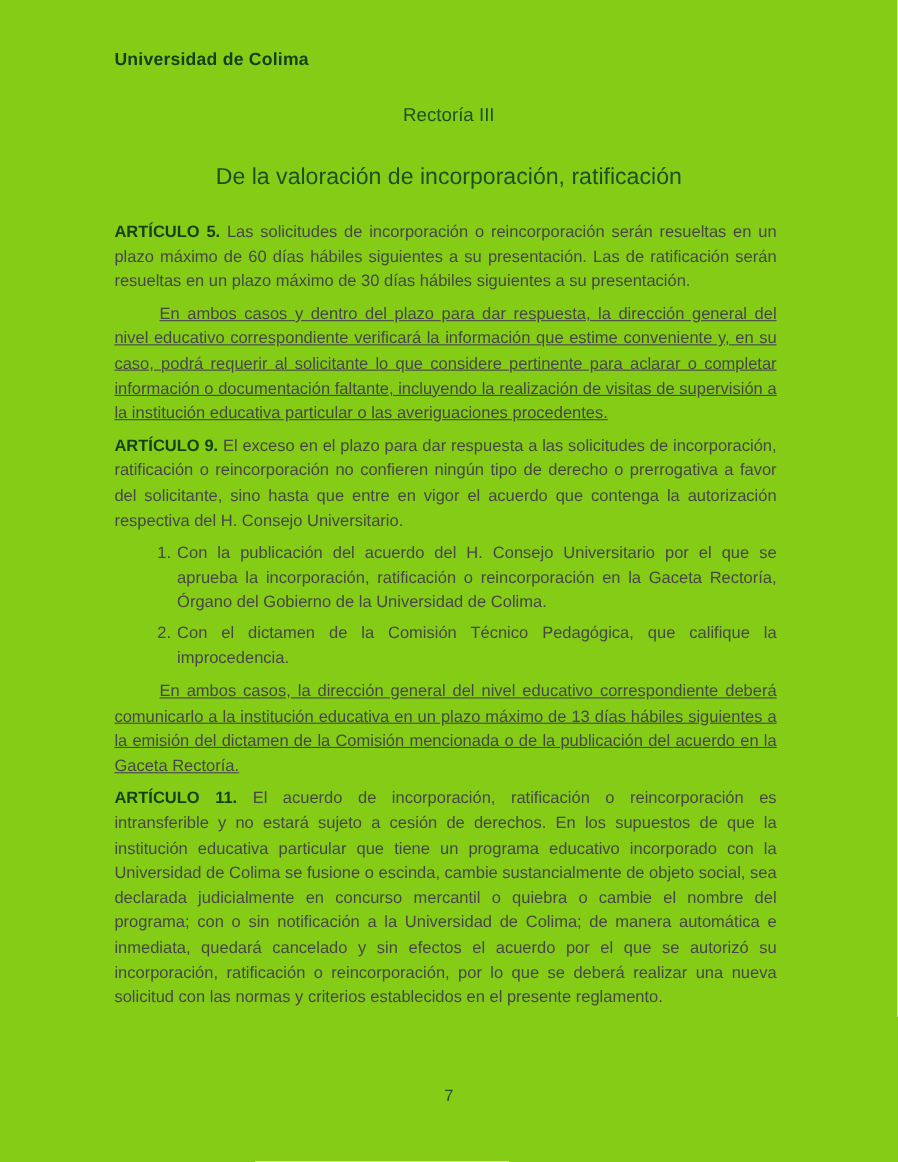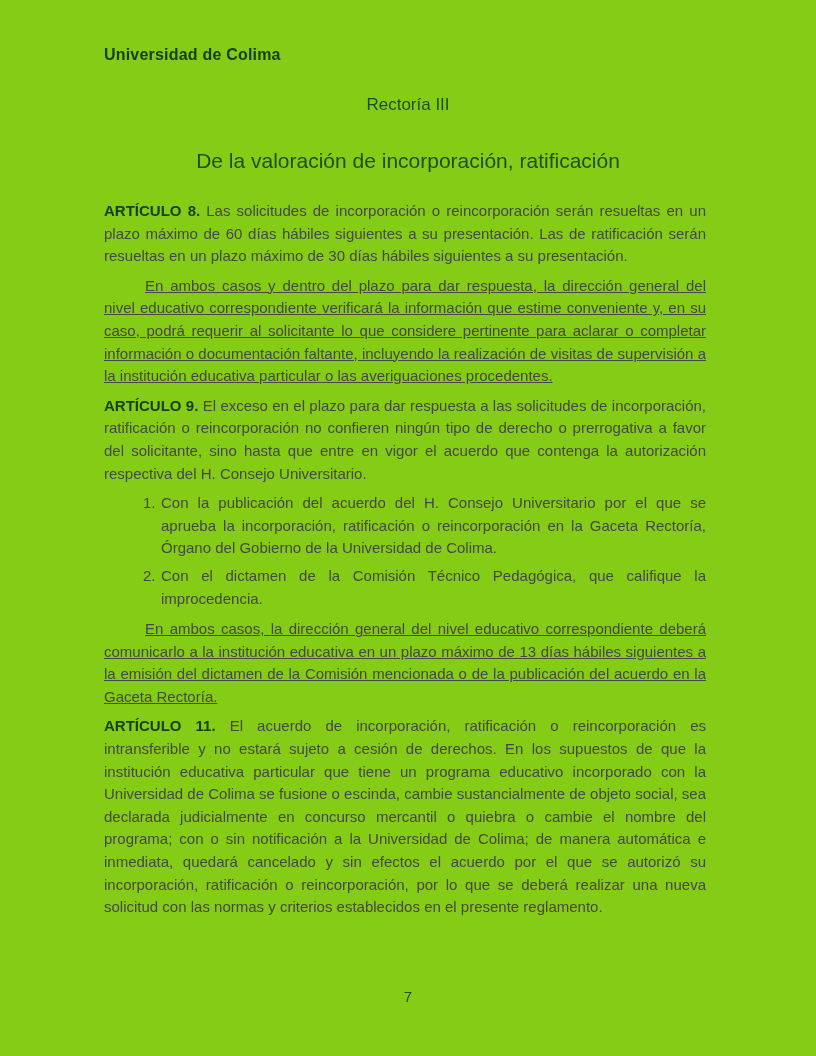--- a/index.html
+++ b/index.html
@@ -95,21 +95,21 @@
   <div class="doc-header">Universidad de Colima</div>
 
   <div class="chapter-label">Rectoría III</div>
 
   <div class="chapter-title">
     <span class="title-line">De la valoración de incorporación, ratificación</span>
   </div>
 
   <div class="content">
 
-    <p class="article"><span class="article-label">ARTÍCULO 8.</span> <span>Las solicitudes de incorporación o reincorporación serán resueltas en un plazo máximo de 60 días hábiles siguientes a su presentación. Las de ratificación serán resueltas en un plazo máximo de 30 días hábiles siguientes a su presentación.</span></p>
+    <p class="article"><span class="article-label">ARTÍCULO 5.</span> <span>Las solicitudes de incorporación o reincorporación serán resueltas en un plazo máximo de 60 días hábiles siguientes a su presentación. Las de ratificación serán resueltas en un plazo máximo de 30 días hábiles siguientes a su presentación.</span></p>
 
     <p class="indent">En ambos casos y dentro del plazo para dar respuesta, la dirección general del nivel educativo correspondiente verificará la información que estime conveniente y, en su caso, podrá requerir al solicitante lo que considere pertinente para aclarar o completar información o documentación faltante, incluyendo la realización de visitas de supervisión a la institución educativa particular o las averiguaciones procedentes.</p>
 
     <p class="article"><span class="article-label">ARTÍCULO 9.</span> <span>El exceso en el plazo para dar respuesta a las solicitudes de incorporación, ratificación o reincorporación no confieren ningún tipo de derecho o prerrogativa a favor del solicitante, sino hasta que entre en vigor el acuerdo que contenga la autorización respectiva del H. Consejo Universitario.</span></p>
 
 
     <div class="list">
       <div class="list-item">
         <span class="num">1.</span>
         <span class="item-text">Con la publicación del acuerdo del H. Consejo Universitario por el que se aprueba la incorporación, ratificación o reincorporación en la Gaceta Rectoría, Órgano del Gobierno de la Universidad de Colima.</span>

